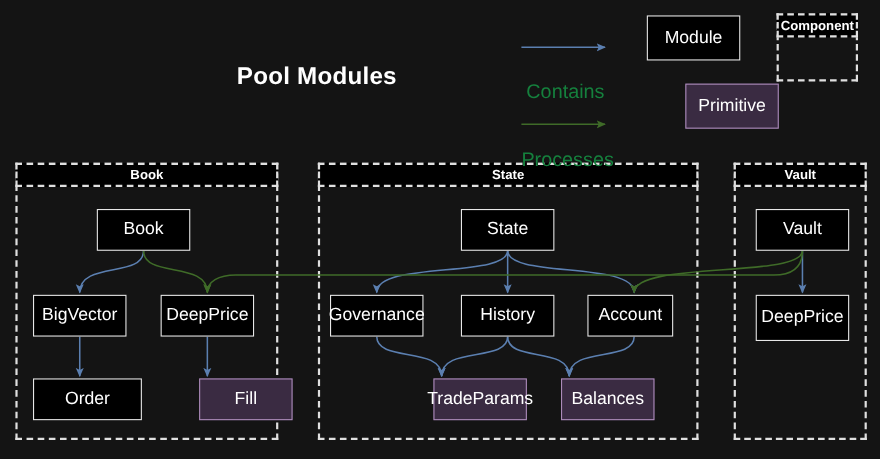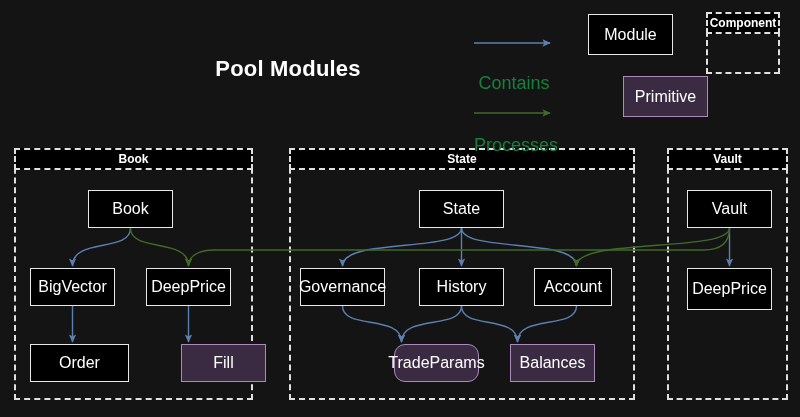--- a/index.html
+++ b/index.html
@@ -174,19 +174,19 @@
       <div class="node primitive" style="left: 588px; top: 76px; width: 85px; height: 41px;">Primitive</div>
       <div class="node module" style="left: 88px; top: 190px; width: 85px; height: 38px;">Book</div>
       <div class="node module" style="left: 30px; top: 268px; width: 85px; height: 38px; text-align: right;">BigVector</div>
       <div class="node module" style="left: 146px; top: 268px; width: 85px; height: 38px;">DeepPrice</div>
       <div class="node module" style="left: 30px; top: 344px; width: 99px; height: 38px;">Order</div>
       <div class="node primitive" style="left: 146px; top: 344px; width: 85px; height: 38px;">Fill</div>
       <div class="node module" style="left: 419px; top: 190px; width: 85px; height: 38px;">State</div>
       <div class="node module" style="left: 300px; top: 268px; width: 85px; height: 38px;">Governance</div>
       <div class="node module" style="left: 419px; top: 268px; width: 85px; height: 38px;">History</div>
       <div class="node module" style="left: 534px; top: 268px; width: 78px; height: 38px;">Account</div>
-      <div class="node primitive" style="left: 359px; top: 344px; width: 85px; height: 38px; border-radius: 11px;">TradeParams</div>
+      <div class="node primitive" style="left: 359px; top: 344px; width: 85px; height: 38px;">TradeParams</div>
       <div class="node primitive" style="left: 475px; top: 344px; width: 85px; height: 38px;">Balances</div>
       <div class="node module" style="left: 687px; top: 190px; width: 85px; height: 38px;">Vault</div>
       <div class="node module" style="left: 687px; top: 268px; width: 85px; height: 42px;">DeepPrice</div>
     </div>
 
 </div>
 
 </body></html>

